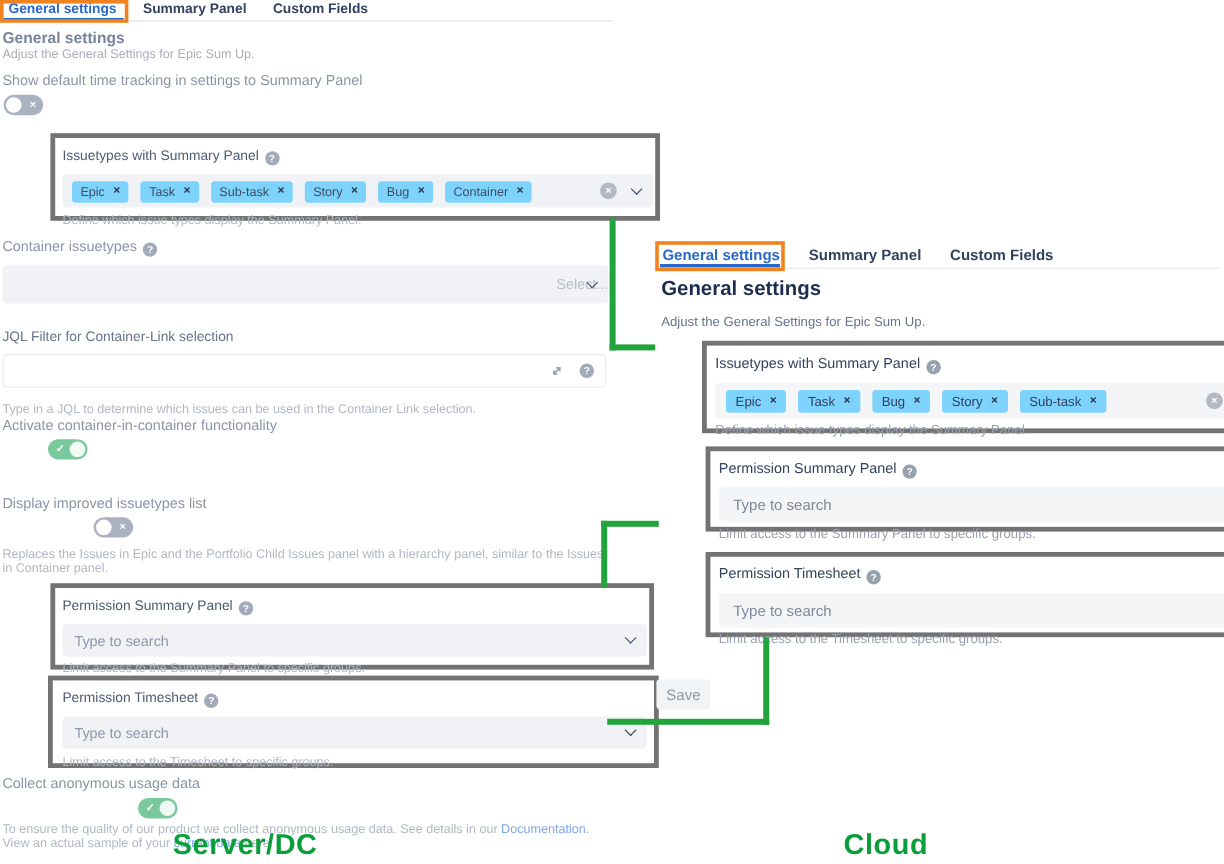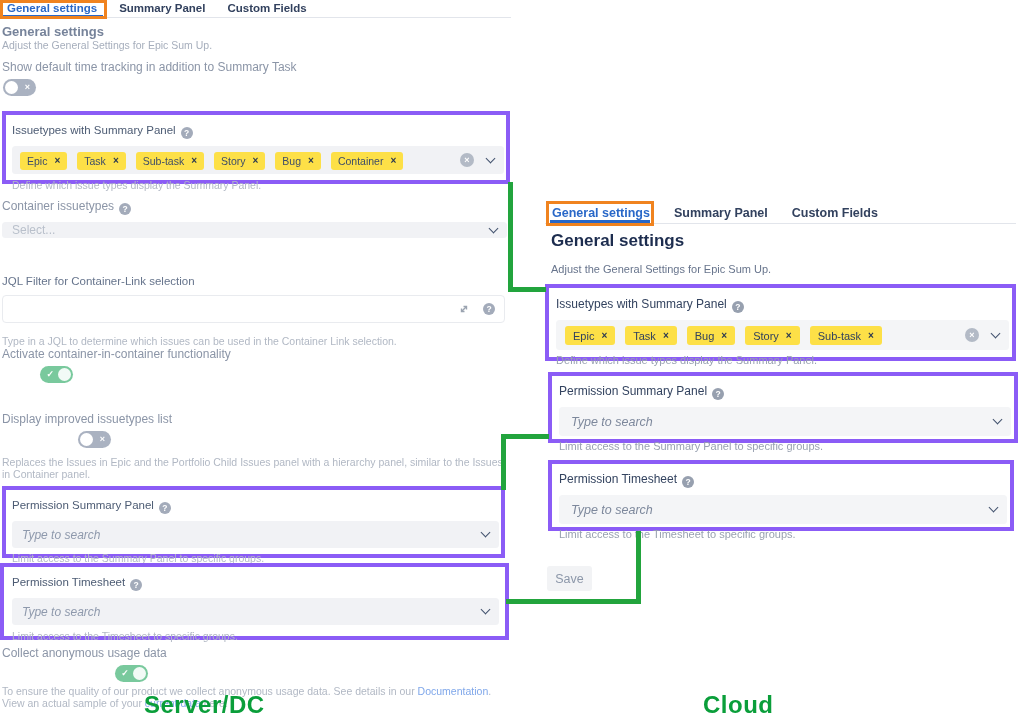--- a/index.html
+++ b/index.html
@@ -24,38 +24,38 @@
   .h-right { font-size:17px; font-weight:700; color:#1d2d4f; }
   .sub-right { font-size:11px; color:#67748c; }
   .lbl-left { font-size:12px; color:#8b95a7; }
   .boxlbl-left { font-size:11.5px; color:#4c5b73; }
   .helper-left { font-size:10.5px; color:#b1b8c4; }
   .lbl-right { font-size:12px; color:#33435f; }
   .helper-right { font-size:11px; color:#98a1b0; }
   a.lnk { color:#7fa7ea; text-decoration:none; }
 
   
-  .hl-box { border:4px solid #8b5cf6; background:transparent; }
+  .hl-box { border:4px solid #737373; background:transparent;margin-left:40px; }
   .connector { background:#22a43d; }
   .orange-box { border:3px solid #f0831f; background:transparent; }
   .caption { font-size:24px; font-weight:700; color:#0a9e3a; letter-spacing:0.5px; }
 
   
   .select { display:flex; align-items:center; background:#f1f2f5; border-radius:3.5px; position:relative; }
   .select .placeholder { color:#b9c0cb; }
-  .select .search-ph { color:#8e99ac;font-style:italic; }
+  .select .search-ph { color:#8e99ac; }
   .select-right { background:#f4f5f7; }
   .chevron { width:7px; height:7px; border-right:1.6px solid #42526e; border-bottom:1.6px solid #42526e; transform:rotate(45deg); margin-top:-4px; }
   .clear-ic { width:14px; height:14px; border-radius:50%; background:#b3bac6; color:#fff; font-size:9px; font-weight:700; display:flex; align-items:center; justify-content:center; line-height:1; }
   .sel-icons { position:absolute; right:10px; top:0; height:100%; display:flex; align-items:center; gap:13px; }
 
   .help-ic { display:inline-flex; width:12px; height:12px; border-radius:50%; background:#a3abba; color:#fff; font-size:8.5px; font-weight:700; align-items:center; justify-content:center; vertical-align:-2px; margin-left:5px; line-height:1; }
   .help-ic.dk { background:#97a0af; }
 
-  .tag { display:inline-flex; align-items:center; background:#fde047; border-radius:3px; padding:3px 7px; font-size:10.5px; color:#3e4d68; margin-right:10px; white-space:nowrap;justify-content:flex-end; }
+  .tag { display:inline-flex; align-items:center; background:#7dd3fc; border-radius:3px; padding:3px 7px; font-size:10.5px; color:#3e4d68; margin-right:10px; white-space:nowrap;justify-content:flex-end; }
   .tag .tag-x { margin-left:7px; font-weight:700; color:#2b3950; font-size:10px; line-height:1; }
   .tags-right .tag { font-size:11px; padding:3.5px 8px; color:#31415e; }
 
   .jql-input { width:100%; height:100%; border:1px solid #e9ebef; border-radius:4px; background:#fff; outline:none; padding:0 50px 0 8px; font-size:12px; color:#44536d; }
 
   
   .toggle { position:relative; width:33px; height:17px; border-radius:9px; display:inline-block; }
   .toggle.off { background:#aab2c1; }
   .toggle.on { background:#79c99d; }
   .knob { position:absolute; top:2px; width:13px; height:13px; border-radius:50%; background:#fff; }
@@ -81,21 +81,21 @@
     <span class="tab active">General settings</span>
     <span class="tab">Summary Panel</span>
     <span class="tab">Custom Fields</span>
   </div>
   <div class="abs blue-underline" style="left:3px;top:14.5px;width:100px;height:2.5px;"></div>
   <div class="abs rule" style="left:0;top:16.5px;width:511px;height:1.5px;"></div>
 
   <div class="abs h-left" style="left:2px;top:24px;">General settings</div>
   <div class="abs sub-left" style="left:2px;top:39px;">Adjust the General Settings for Epic Sum Up.</div>
 
-  <div class="abs lbl-left" style="left:2px;top:60px;font-size:12px;">Show default time tracking in addition to Summary Task</div>
+  <div class="abs lbl-left" style="left:2px;top:60px;font-size:12px;">Show default time tracking in settings to Summary Panel</div>
   <span class="abs toggle off" style="left:3px;top:79px;">
     <span class="knob"></span>
     <span class="tglyph">×</span>
   </span>
 
   
   <div class="abs hl-box" style="left:2px;top:111px;width:508px;height:73px;">
     <div style="padding:5px 6px 0 6px;">
       <span class="boxlbl-left">Issuetypes with Summary Panel</span><span class="help-ic">?</span>
       <div class="select" style="margin-top:7px;width:492px;height:28px;padding-left:8px;">
@@ -123,21 +123,21 @@
           <span class="chevron"></span>
         </span>
       </div>
       <div class="helper-left" style="margin-top:5px;">Define which issue types display the Summary Panel.</div>
     </div>
   </div>
 
   
   <div class="abs" style="left:2px;top:196px;">
     <span class="lbl-left">Container issuetypes</span><span class="help-ic">?</span>
-    <div class="select" style="margin-top:7px;width:505px;height:16px;padding-left:10px;font-size:12px;">
+    <div class="select" style="margin-top:7px;width:505px;height:32px;padding-left:10px;font-size:12px;justify-content:flex-end;">
       <span class="placeholder">Select...</span>
       <span class="sel-icons">
           <span class="chevron"></span>
         </span>
     </div>
   </div>
 
   
   <div class="abs" style="left:2px;top:271px;">
     <span class="boxlbl-left" style="color:#66748c;">JQL Filter for Container-Link selection</span>

